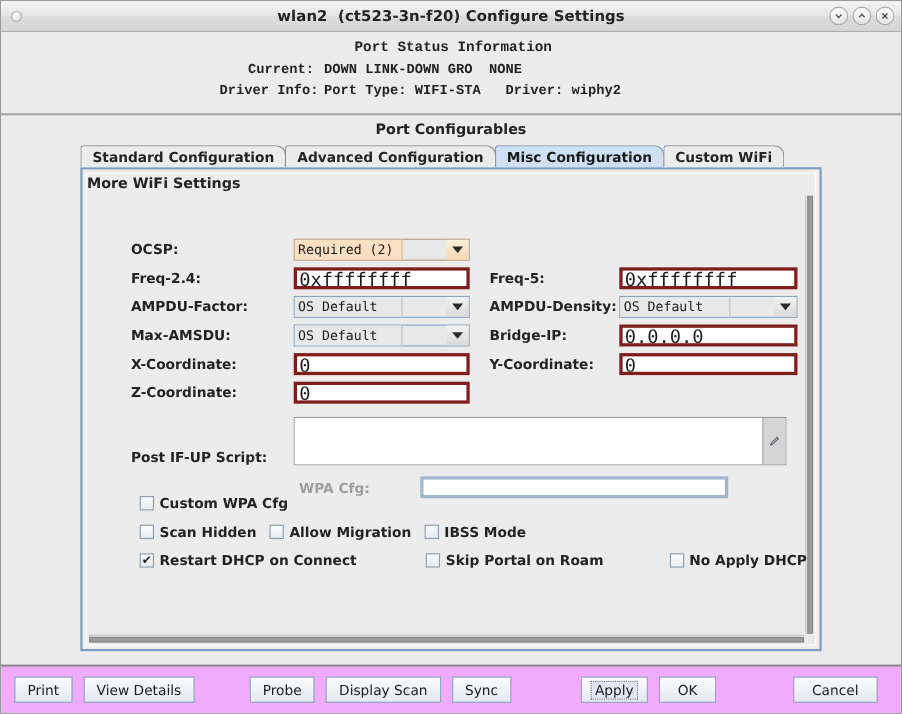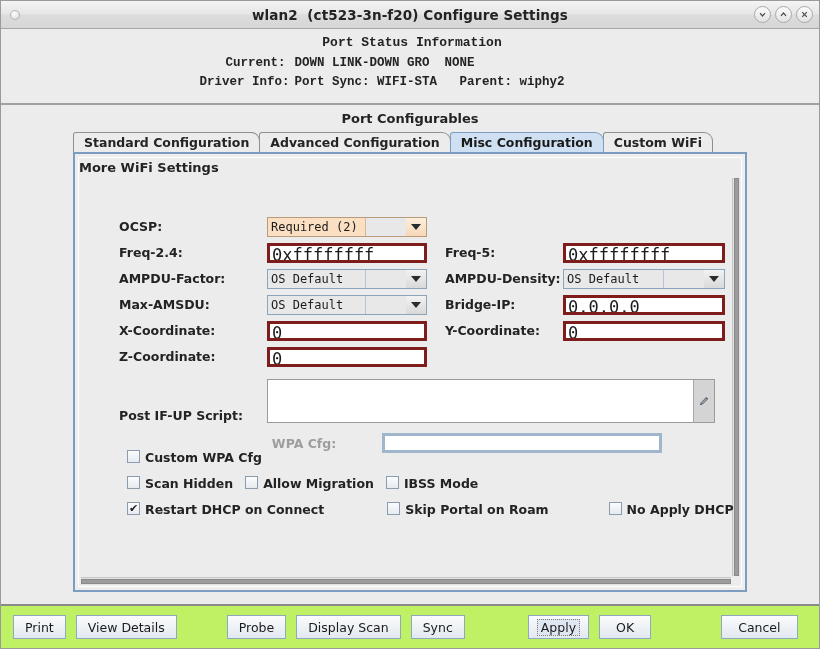--- a/index.html
+++ b/index.html
@@ -339,27 +339,27 @@
     font-size: 11px;
     line-height: 11px;
     color: #1b1b1b;
   }
   .cbtext {
     font-size: 12.5px;
     font-weight: bold;
     color: #232323;
     white-space: nowrap;
   }
-  .cbitem { display: flex; align-items: flex-start; margin-top: 28px; }
+  .cbitem { display: flex; align-items: center; margin-top: 28px; }
 
   
   .btnbar {
     flex: 0 0 auto;
     border-top: 2px solid #8a8a8a;
-    background: #bef264;
+    background: #f0abfc;
     height: 44px;
     display: flex;
     align-items: center;
     padding: 0 12px;
     box-sizing: border-box;
   }
   .btn {
     height: 24px;
     box-sizing: border-box;
     padding: 0 11px;
@@ -411,21 +411,21 @@
   </div>
 
   <div class="status-area">
     <div class="status-title">Port Status Information</div>
     <div class="status-row">
       <span class="lbl">Current:</span>
       <span class="val">DOWN LINK-DOWN GRO  NONE</span>
     </div>
     <div class="status-row">
       <span class="lbl">Driver Info:</span>
-      <span class="val">Port Sync: WIFI-STA   Parent: wiphy2</span>
+      <span class="val">Port Type: WIFI-STA   Driver: wiphy2</span>
     </div>
   </div>
 
   <div class="configurables">
     <div class="cfg-title">Port Configurables</div>
 
     <div class="tabstrip">
       <div class="tab">Standard Configuration</div>
       <div class="tab">Advanced Configuration</div>
       <div class="tab active">Misc Configuration</div>

